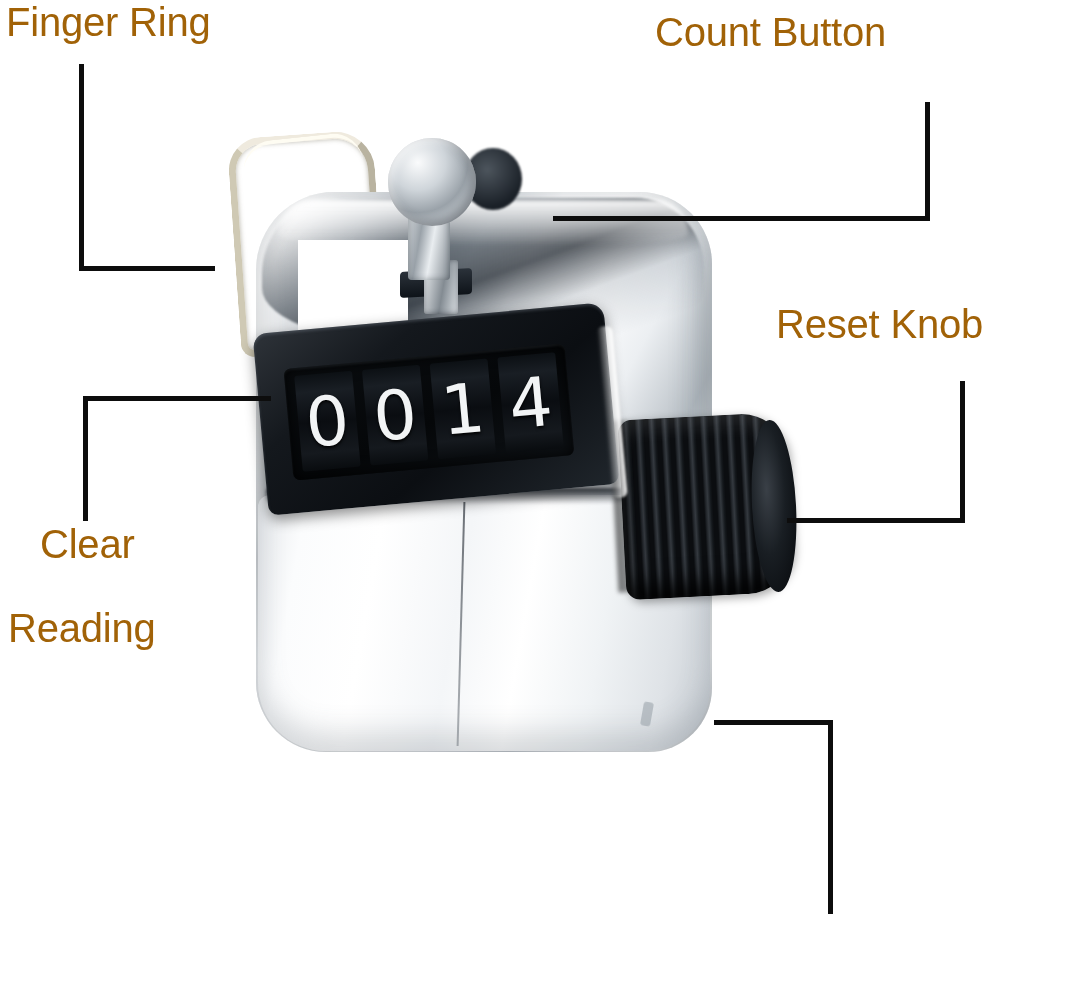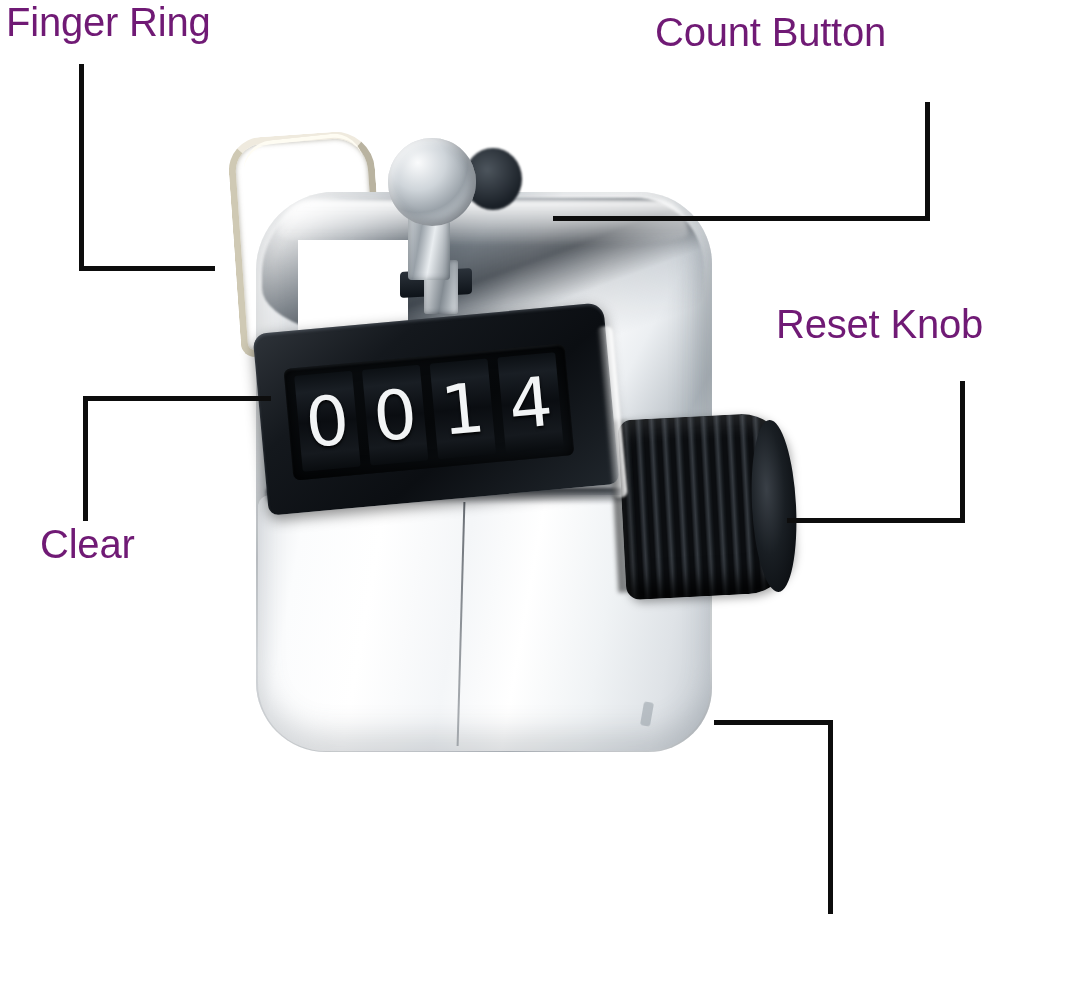--- a/index.html
+++ b/index.html
@@ -5,21 +5,21 @@
   html,body{margin:0;padding:0;background:#ffffff;}
   body{
     width:1080px;height:984px;position:relative;overflow:hidden;
     font-family:"Liberation Sans","DejaVu Sans",sans-serif;
     background:#ffffff;
   }
   #stage{position:absolute;left:0;top:0;width:1080px;height:984px;background:#fff;}
 
   
   .label{
-    position:absolute;color:#701a75;font-weight:400;
+    position:absolute;color:#a16207;font-weight:400;
     font-size:40px;line-height:1.02;letter-spacing:-0.2px;white-space:nowrap;
   }
   #lbl-finger-ring{left:6px;  top:2px;}
   #lbl-count-button{left:655px;top:12px;}
   #lbl-reset-knob{left:776px; top:304px;text-align:center;}
   #lbl-clear-line1{left:40px; top:524px;}
   #lbl-clear-line2{left:8px;  top:608px;}
   #lbl-bright-chrome{left:298px;top:912px;}
 
   
@@ -271,15 +271,16 @@
   <div class="ln-v" id="bc-v"></div>
   <div class="ln-h" id="bc-h"></div>
 
   <div class="label" id="lbl-finger-ring">Finger Ring</div>
 
   <div class="label" id="lbl-count-button">Count Button</div>
 
   <div class="label" id="lbl-reset-knob">Reset Knob</div>
 
   <div class="label" id="lbl-clear-line1">Clear</div>
+  <div class="label" id="lbl-clear-line2">Reading</div>
 
 
 </div>
 
 </body></html>

